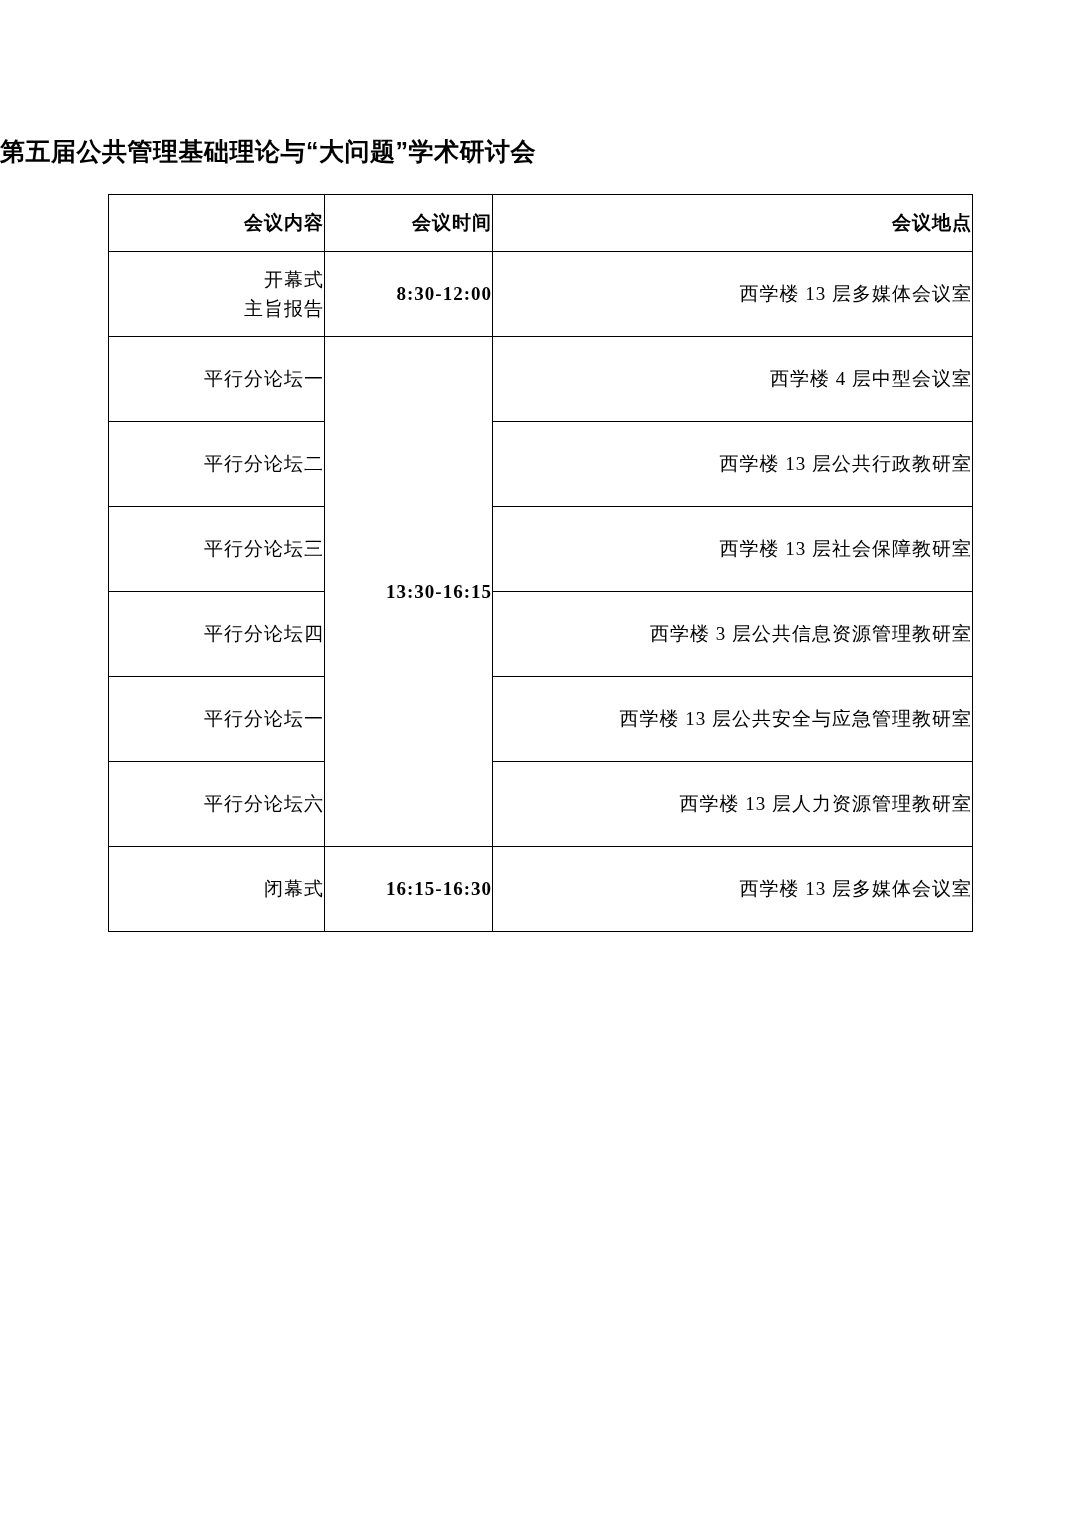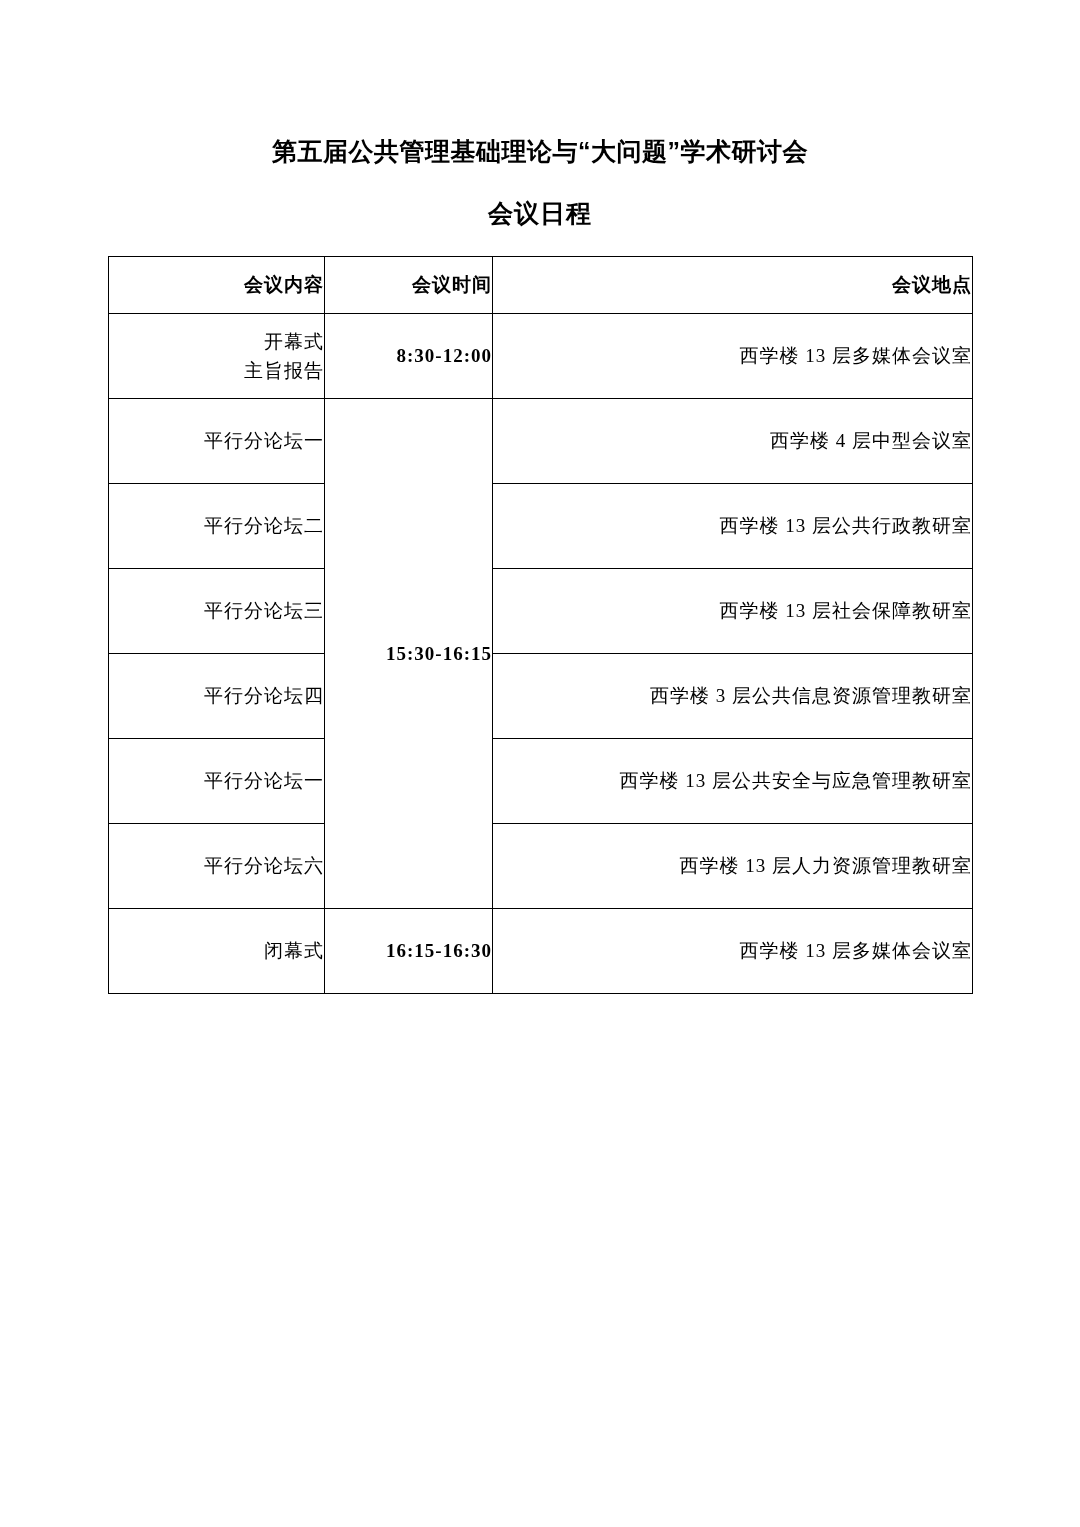--- a/index.html
+++ b/index.html
@@ -16,21 +16,21 @@
     overflow: hidden;
   }
   .page {
     width: 1080px;
     height: 1527px;
     box-sizing: border-box;
     padding: 0;
     position: relative;
   }
   .doc-title {
-    text-align: center;
+    text-align: left;
     font-family: "Liberation Sans", "DejaVu Sans", sans-serif;
     font-weight: bold;
     font-size: 25px;
     letter-spacing: 0.5px;
     margin: 0;
     padding-top: 136px;
     line-height: 1.2;
   }
   .doc-subtitle {
     text-align: center;
@@ -88,21 +88,20 @@
     letter-spacing: 0px;
     font-weight: bold;
   }
 </style>
 </head>
 <body>
 
 <div class="page">
 
   <h1 class="doc-title">第五届公共管理基础理论与“大问题”学术研讨会</h1>
-  <h2 class="doc-subtitle">会议日程</h2>
 
   <div class="table-wrap">
     <table class="schedule">
       <colgroup>
         <col class="col-content">
         <col class="col-time">
         <col class="col-place">
       </colgroup>
       <thead>
         <tr>
@@ -116,21 +115,21 @@
           <td class="content-cell two-line">
             <span>开幕式</span>
             <span>主旨报告</span>
           </td>
           <td class="time-cell mono-time" rowspan="1">8:30-12:00</td>
           <td class="place-cell">西学楼 13 层多媒体会议室</td>
         </tr>
 
         <tr>
           <td class="content-cell">平行分论坛一</td>
-          <td class="time-cell mono-time" rowspan="6">15:30-16:15</td>
+          <td class="time-cell mono-time" rowspan="6">13:30-16:15</td>
           <td class="place-cell">西学楼 4 层中型会议室</td>
         </tr>
 
         <tr>
           <td class="content-cell">平行分论坛二</td>
           <td class="place-cell">西学楼 13 层公共行政教研室</td>
         </tr>
 
         <tr>
           <td class="content-cell">平行分论坛三</td>

